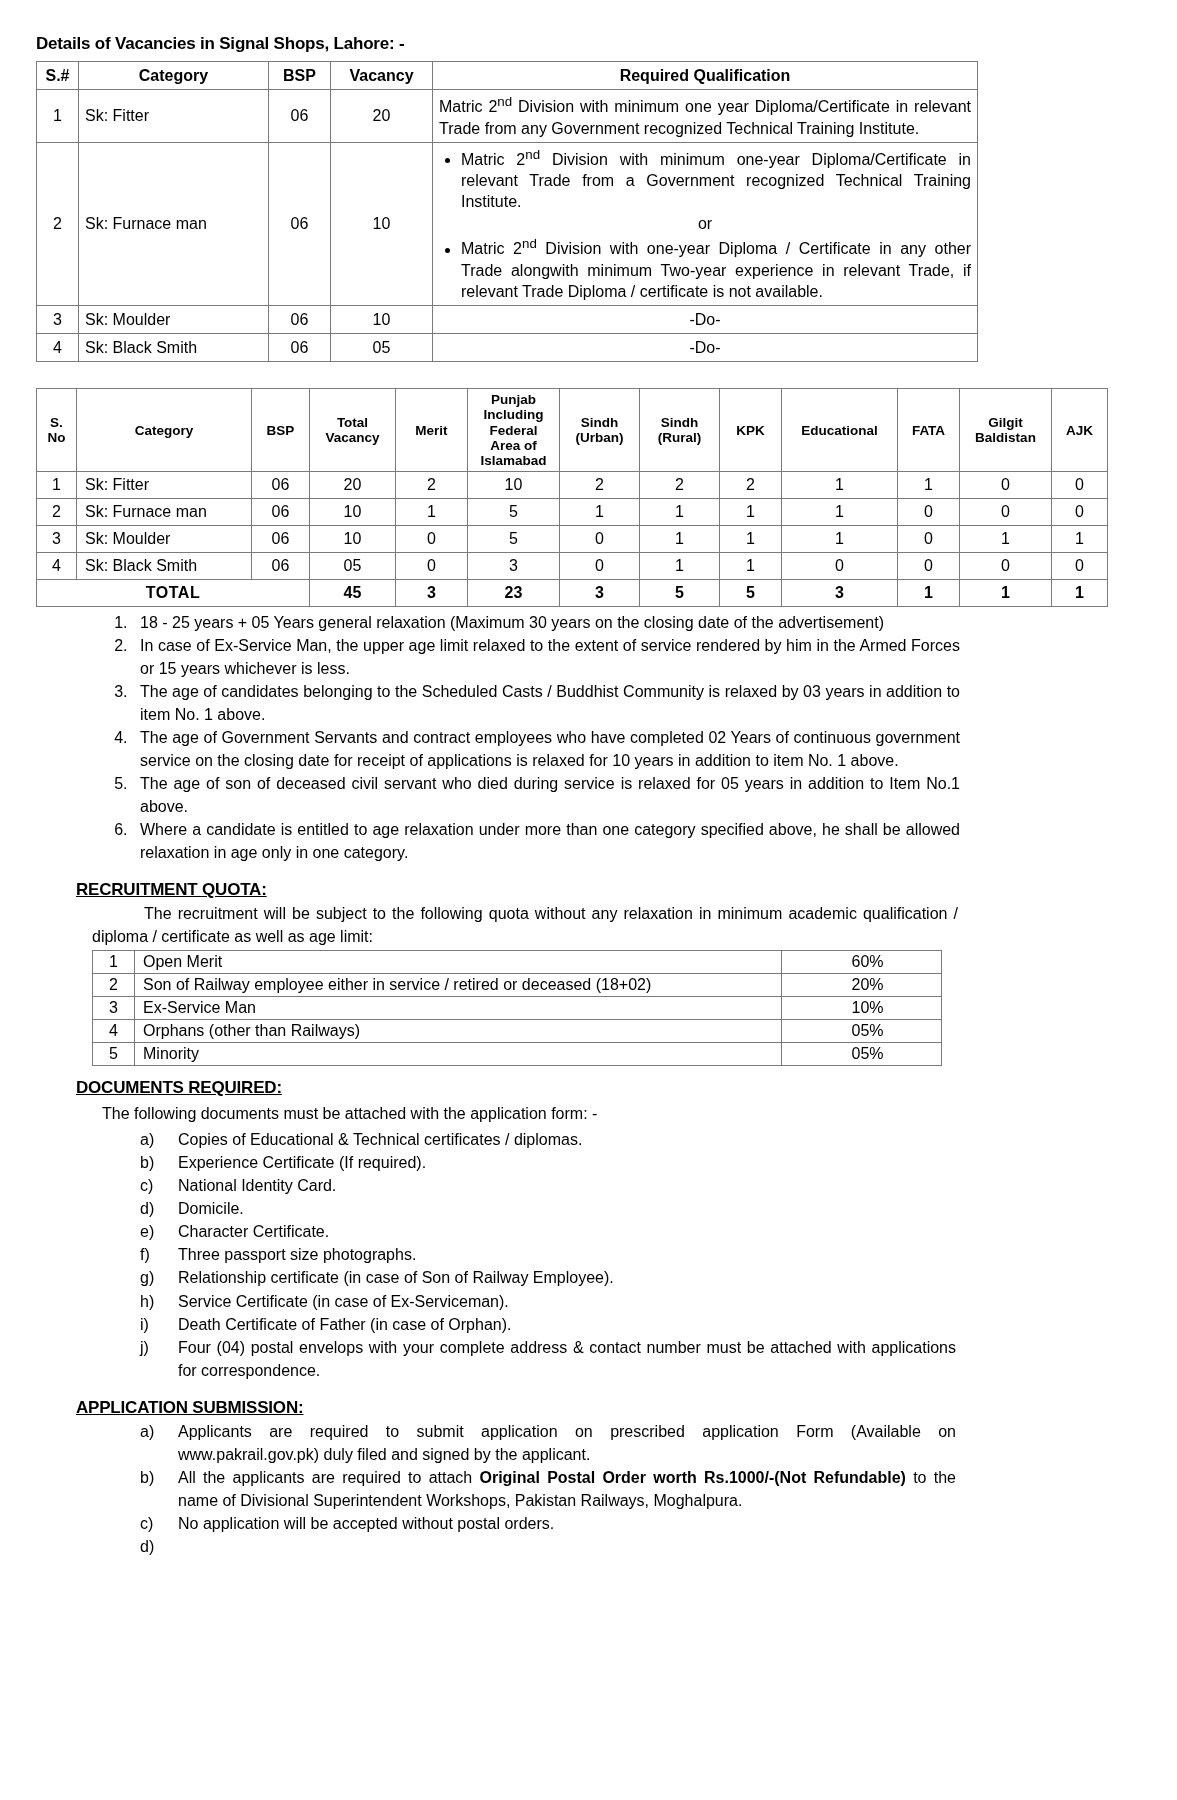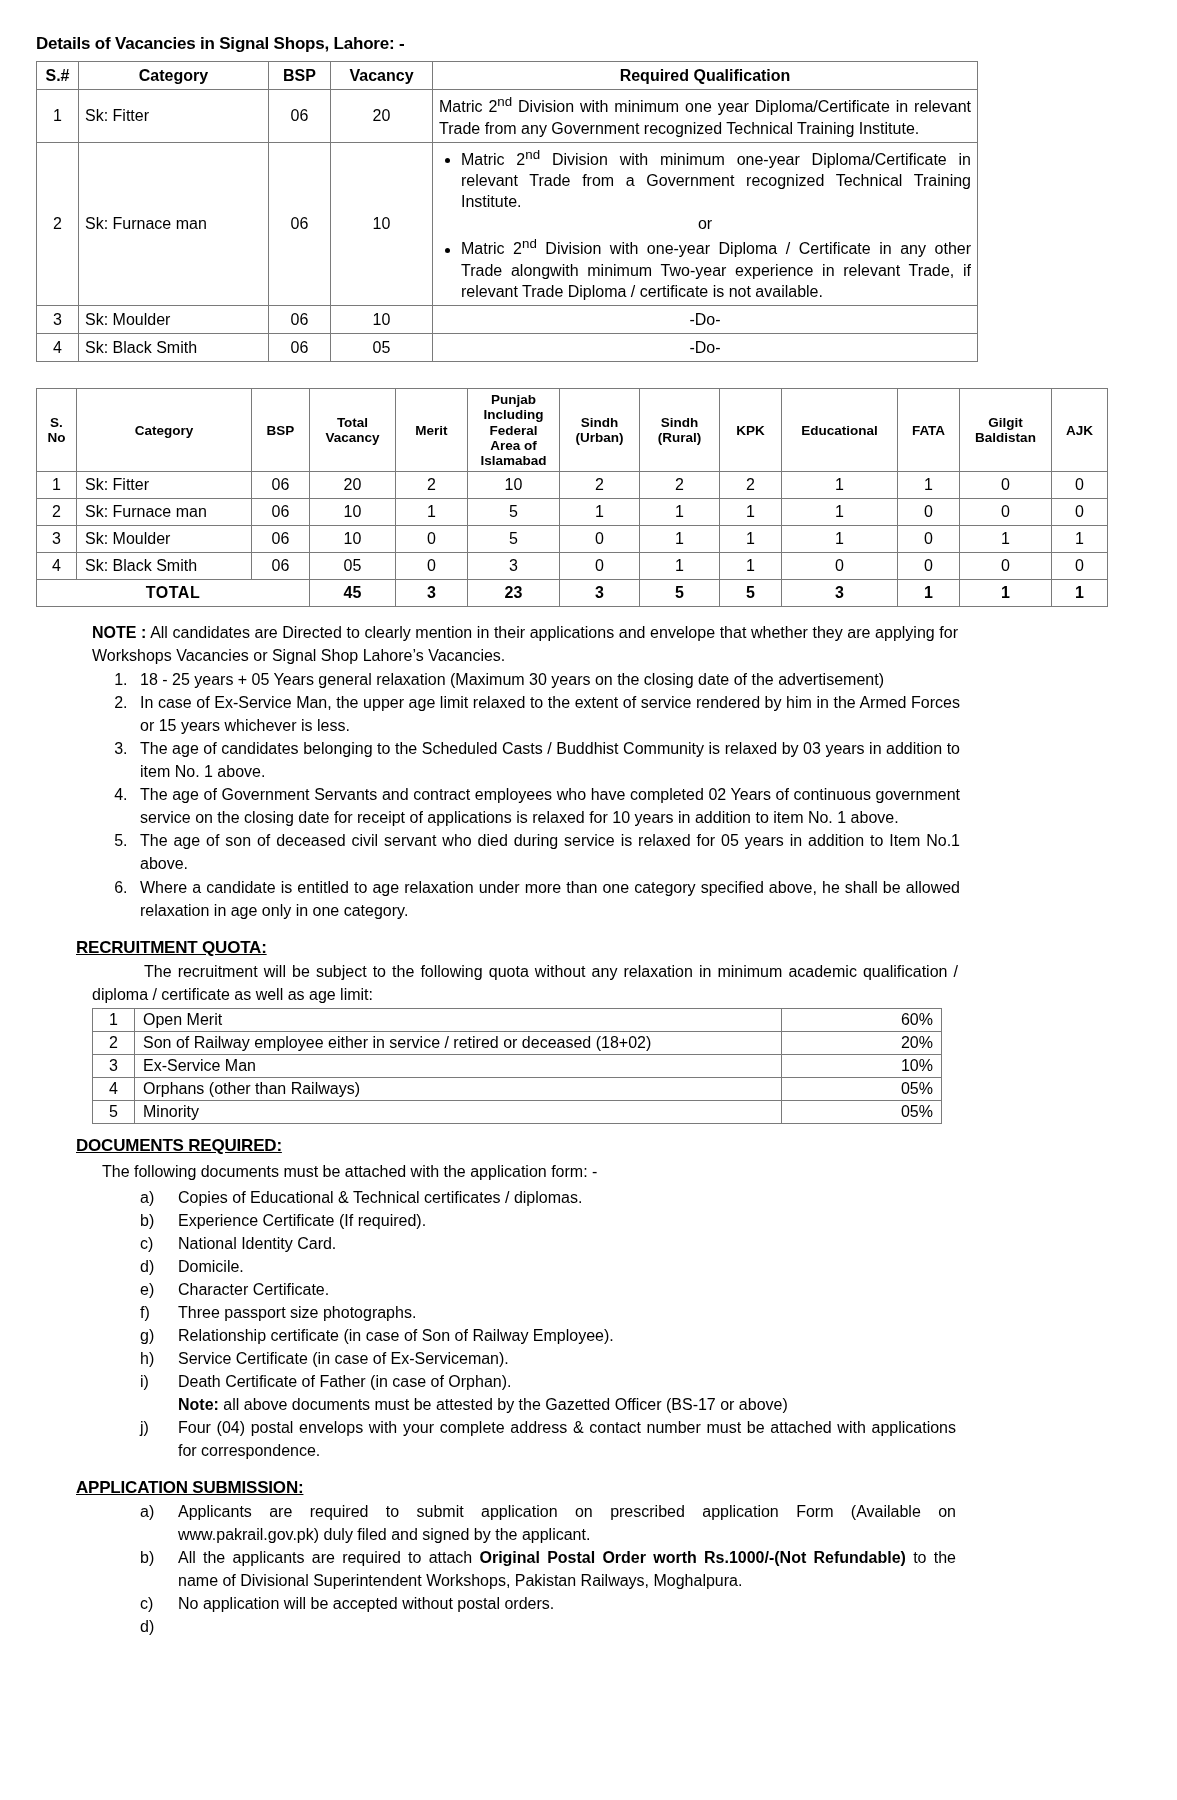--- a/index.html
+++ b/index.html
@@ -79,21 +79,21 @@
   .t2 .w-sr  { width: 80px; }
   .t2 .w-kpk { width: 62px; }
   .t2 .w-bal { width: 116px; }
   .t2 .w-fat { width: 62px; }
   .t2 .w-gb  { width: 92px; }
   .t2 .w-ajk { width: 56px; text-align: center; }
 
   .t3 { table-layout: fixed; width: calc(100% - 92px); margin-left: 56px; font-size: 16px; }
   .t3 td { padding: 2px 8px; }
   .t3 .q-no { width: 42px; text-align: center; }
-  .t3 .q-pct { width: 160px; text-align: right; padding-left: 20px; }
+  .t3 .q-pct { width: 160px; text-align: center; padding-left: 20px; }
 
   
   .note-block {
     margin: 14px 0 0 56px;
     font-size: 16px;
     line-height: 1.45;
     text-align: justify;
     padding-right: 20px;
   }
   .note-block b { font-weight: bold; }
@@ -316,21 +316,20 @@
         <td>5</td>
         <td>5</td>
         <td>3</td>
         <td>1</td>
         <td>1</td>
         <td>1</td>
       </tr>
     </tbody>
   </table>
 
-  <div class="note-block"><b>NOTE :</b><span> All candidates are Directed to clearly mention in their applications and envelope  that whether they are applying for Workshops Vacancies or Signal Shop Lahore’s Vacancies.</span></div>
 
   <ol class="num-list">
     <li>18 - 25 years + 05 Years general relaxation (Maximum 30 years on the closing date of the advertisement)</li>
     <li>In case of Ex-Service Man, the upper age limit relaxed to the extent of service rendered by him in the Armed Forces or 15 years whichever is less.</li>
     <li>The age of candidates belonging to the Scheduled Casts / Buddhist Community is relaxed by 03 years in addition to item No. 1 above.</li>
     <li>The age of Government Servants and contract employees who have completed 02 Years of continuous government service on the closing date for receipt of applications is relaxed for 10 years in addition to item No. 1 above.</li>
     <li>The age of son of deceased civil servant who died during service is relaxed for 05 years in addition to Item No.1 above.</li>
     <li>Where a candidate is entitled to age relaxation under more than one category specified above, he shall be allowed relaxation in age only in one category.</li>
   </ol>
 
@@ -373,21 +372,20 @@
   <ol class="alpha-list">
     <li><span class="mk">a)</span><span>Copies of Educational &amp; Technical certificates / diplomas.</span></li>
     <li><span class="mk">b)</span><span>Experience Certificate (If required).</span></li>
     <li><span class="mk">c)</span><span>National Identity Card.</span></li>
     <li><span class="mk">d)</span><span>Domicile.</span></li>
     <li><span class="mk">e)</span><span>Character Certificate.</span></li>
     <li><span class="mk">f)</span><span>Three passport size photographs.</span></li>
     <li><span class="mk">g)</span><span>Relationship certificate (in case of Son of Railway Employee).</span></li>
     <li><span class="mk">h)</span><span>Service Certificate (in case of Ex-Serviceman).</span></li>
     <li><span class="mk">i)</span><span>Death Certificate of Father (in case of Orphan).</span></li>
-    <li class="plain inline-note"><b>Note:</b><span> all above documents must be attested by the Gazetted Officer (BS-17 or above)</span></li>
     <li><span class="mk">j)</span><span>Four (04) postal envelops with your complete address &amp; contact number must be attached with applications for correspondence.</span></li>
   </ol>
 
   <div class="section-head" style="margin-top:16px">APPLICATION SUBMISSION:</div>
   <ol class="alpha-list">
     <li><span class="mk">a)</span><span>Applicants are required to submit application on prescribed application Form (Available on www.pakrail.gov.pk) duly filed and signed by the applicant.</span></li>
     <li><span class="mk">b)</span><span>All the applicants are required to attach </span><b>Original Postal Order worth Rs.1000/-(Not Refundable)</b><span> to the name of Divisional Superintendent Workshops, Pakistan Railways, Moghalpura.</span></li>
     <li><span class="mk">c)</span><span>No application will be accepted without postal orders.</span></li>
     <li><span class="mk">d)</span></li>
   </ol>

